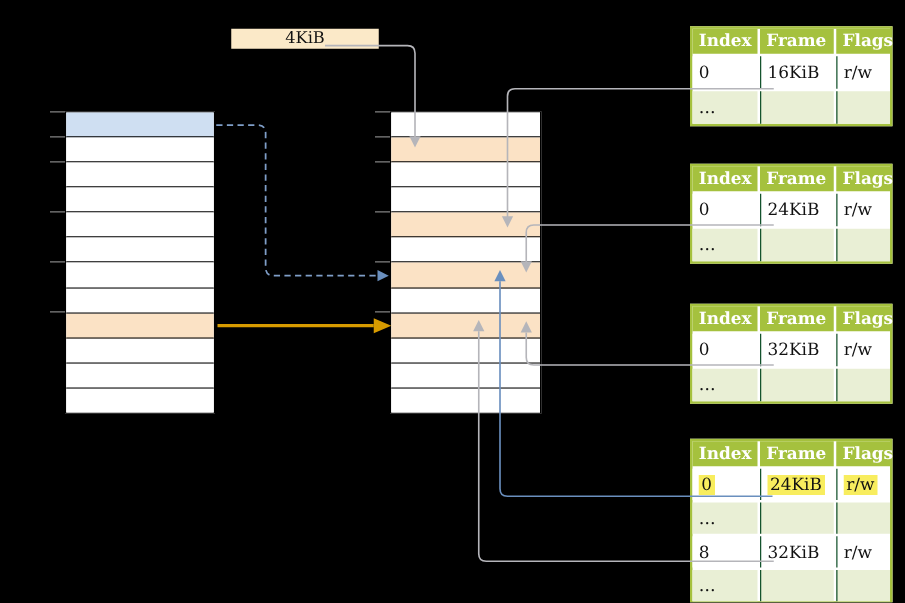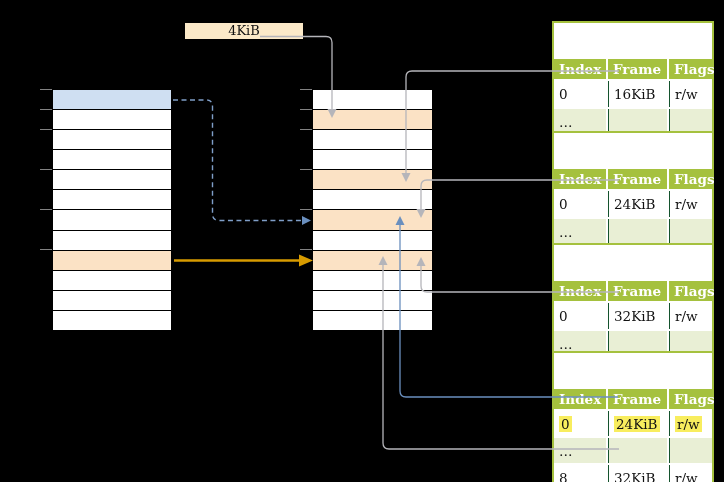--- a/index.html
+++ b/index.html
@@ -22,21 +22,21 @@
 
   
   .tick{position:absolute;height:1px;width:12px;background:#828282;}
 
   
   .ptable{position:absolute;left:552px;width:162px;box-sizing:border-box;
     border:2px solid var(--table-green,#a5c13e);background:#fff;
     display:grid;grid-template-columns:52px 59px 43px;gap:2px;}
   .pt-0{top:21px}.pt-1{top:131px}.pt-2{top:243px}.pt-3{top:351px}
   .phead{background:var(--table-green,#a5c13e);color:#fff;font-weight:bold;font-size:13.5px;
-    height:20px;padding-left:5px;display:flex;align-items:center;margin-top:36px;}
+    height:20px;padding-left:5px;display:flex;align-items:center;}
   .pcell{background:#fff;color:#111;font-size:13.5px;height:26px;padding-left:5px;
     display:flex;align-items:center;box-sizing:border-box;}
   .pt-3 .pcell{height:25px;}
   .pcell.c1,.pcell.c2{border-left:1px solid #14532d;}
   .pcell.shaded{background:var(--table-green-light,#e9efd5);}
   .pcell mark{background:var(--highlight-yellow,#f8ed5e);color:inherit;padding:0 2px;}
 
   
   .overlay{position:absolute;left:0;top:0;z-index:5;pointer-events:none;}
   .ln-gray{stroke:var(--arrow-gray,#b5b5ba);fill:none;stroke-width:1.3px;}

